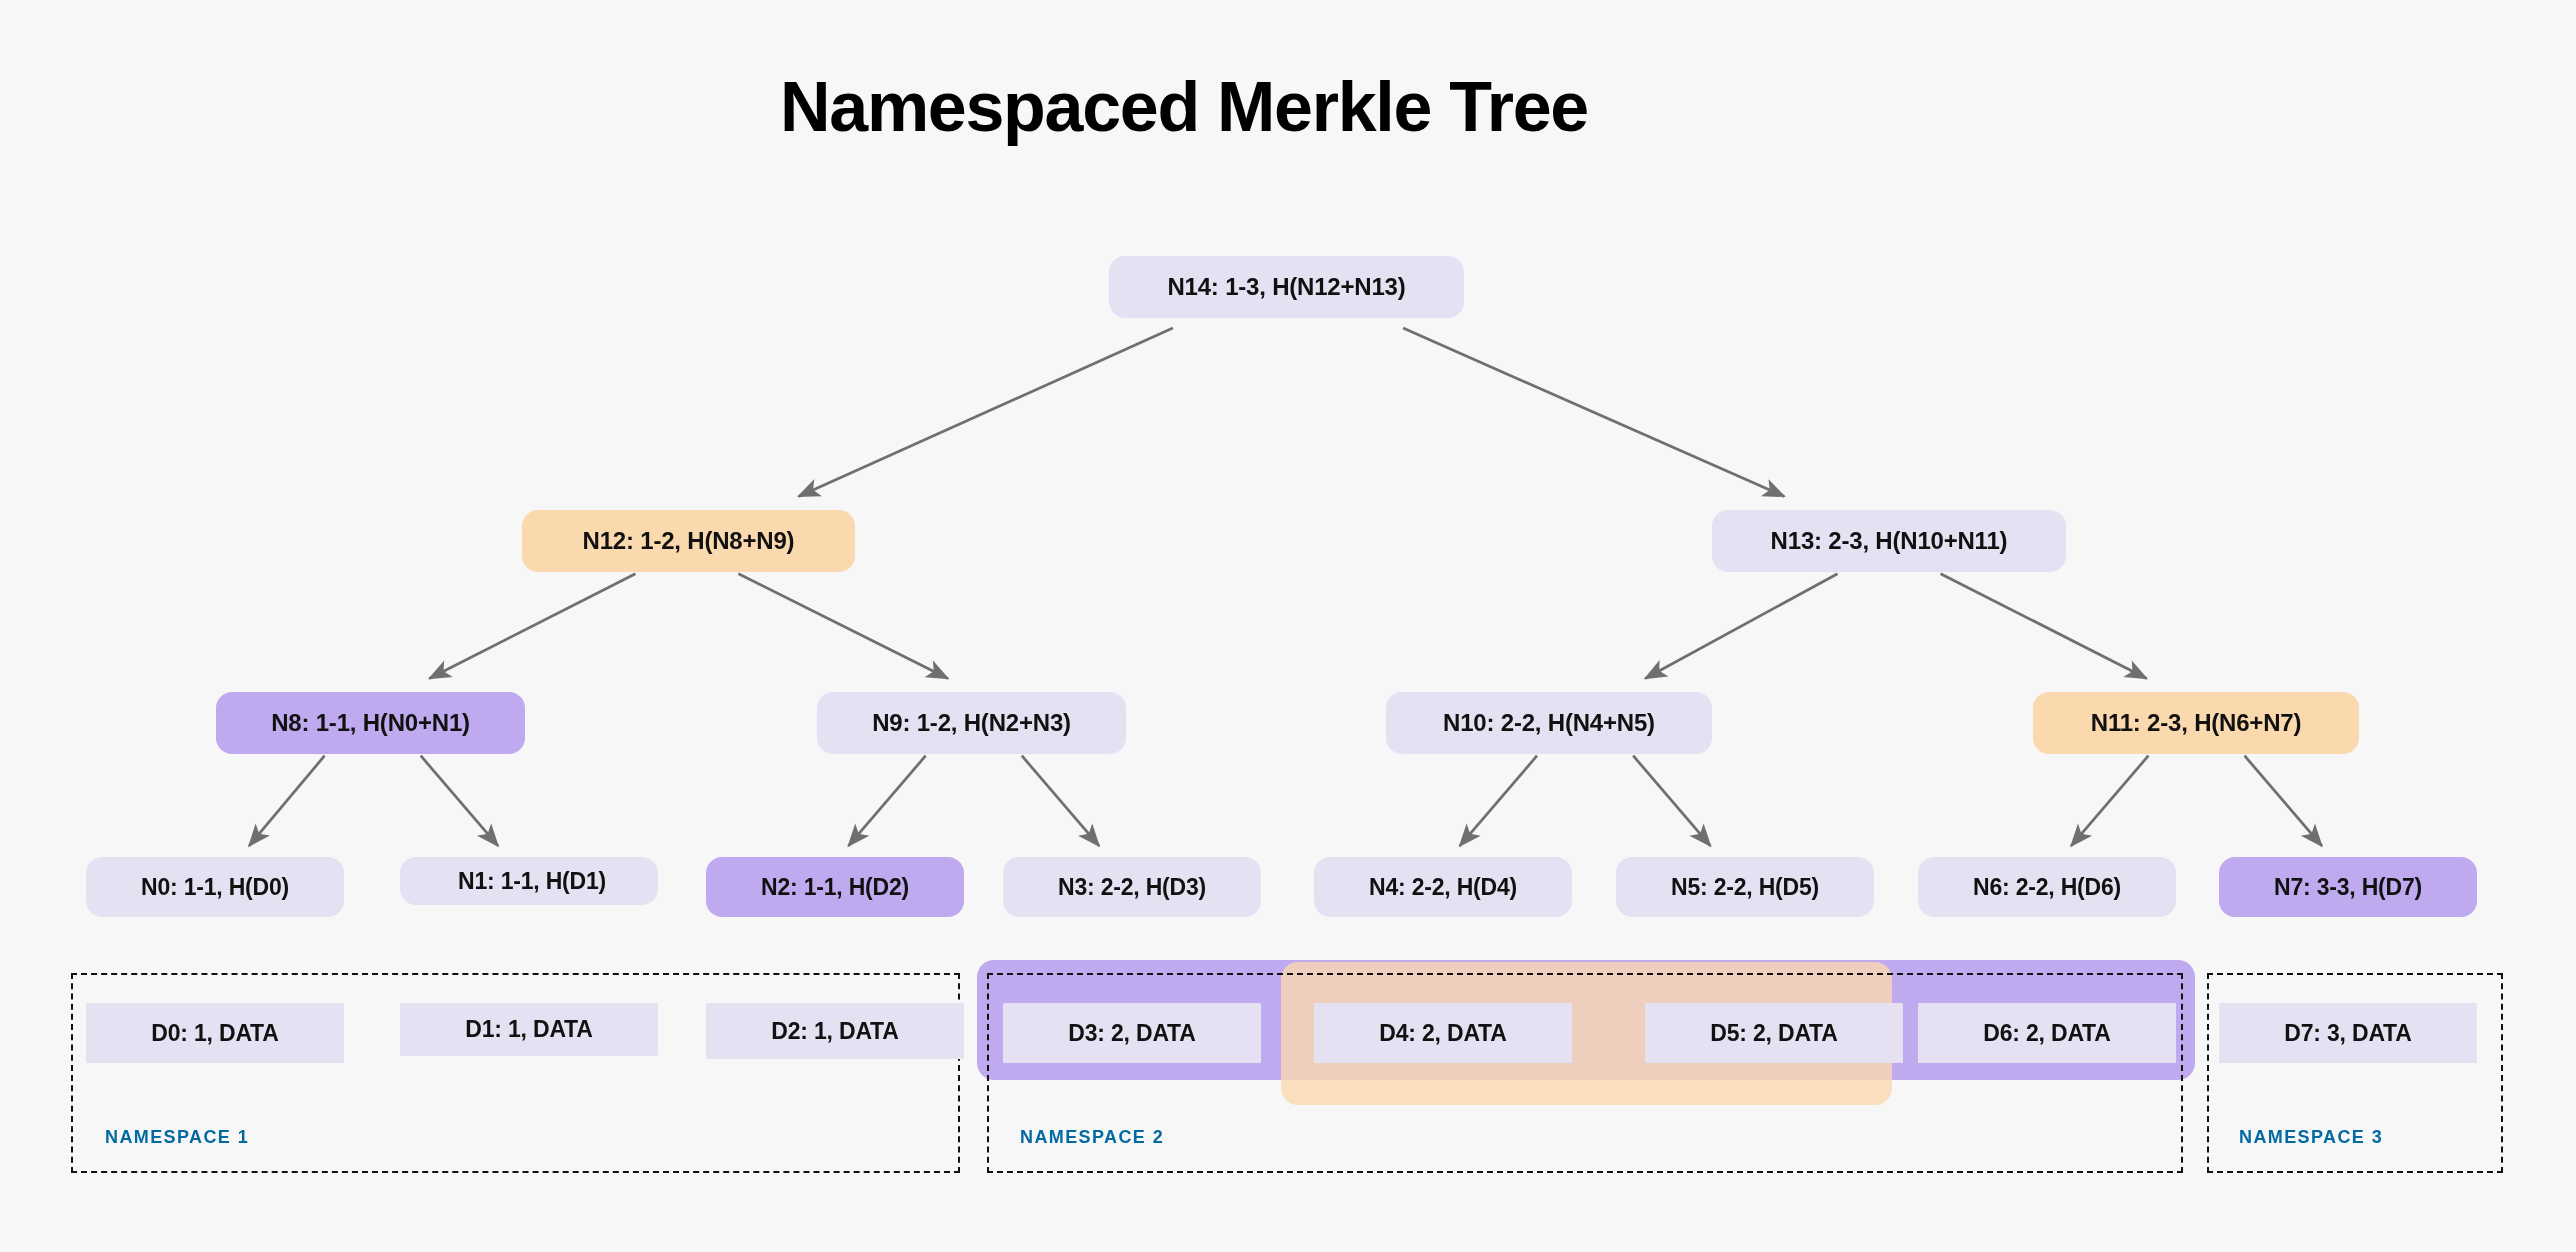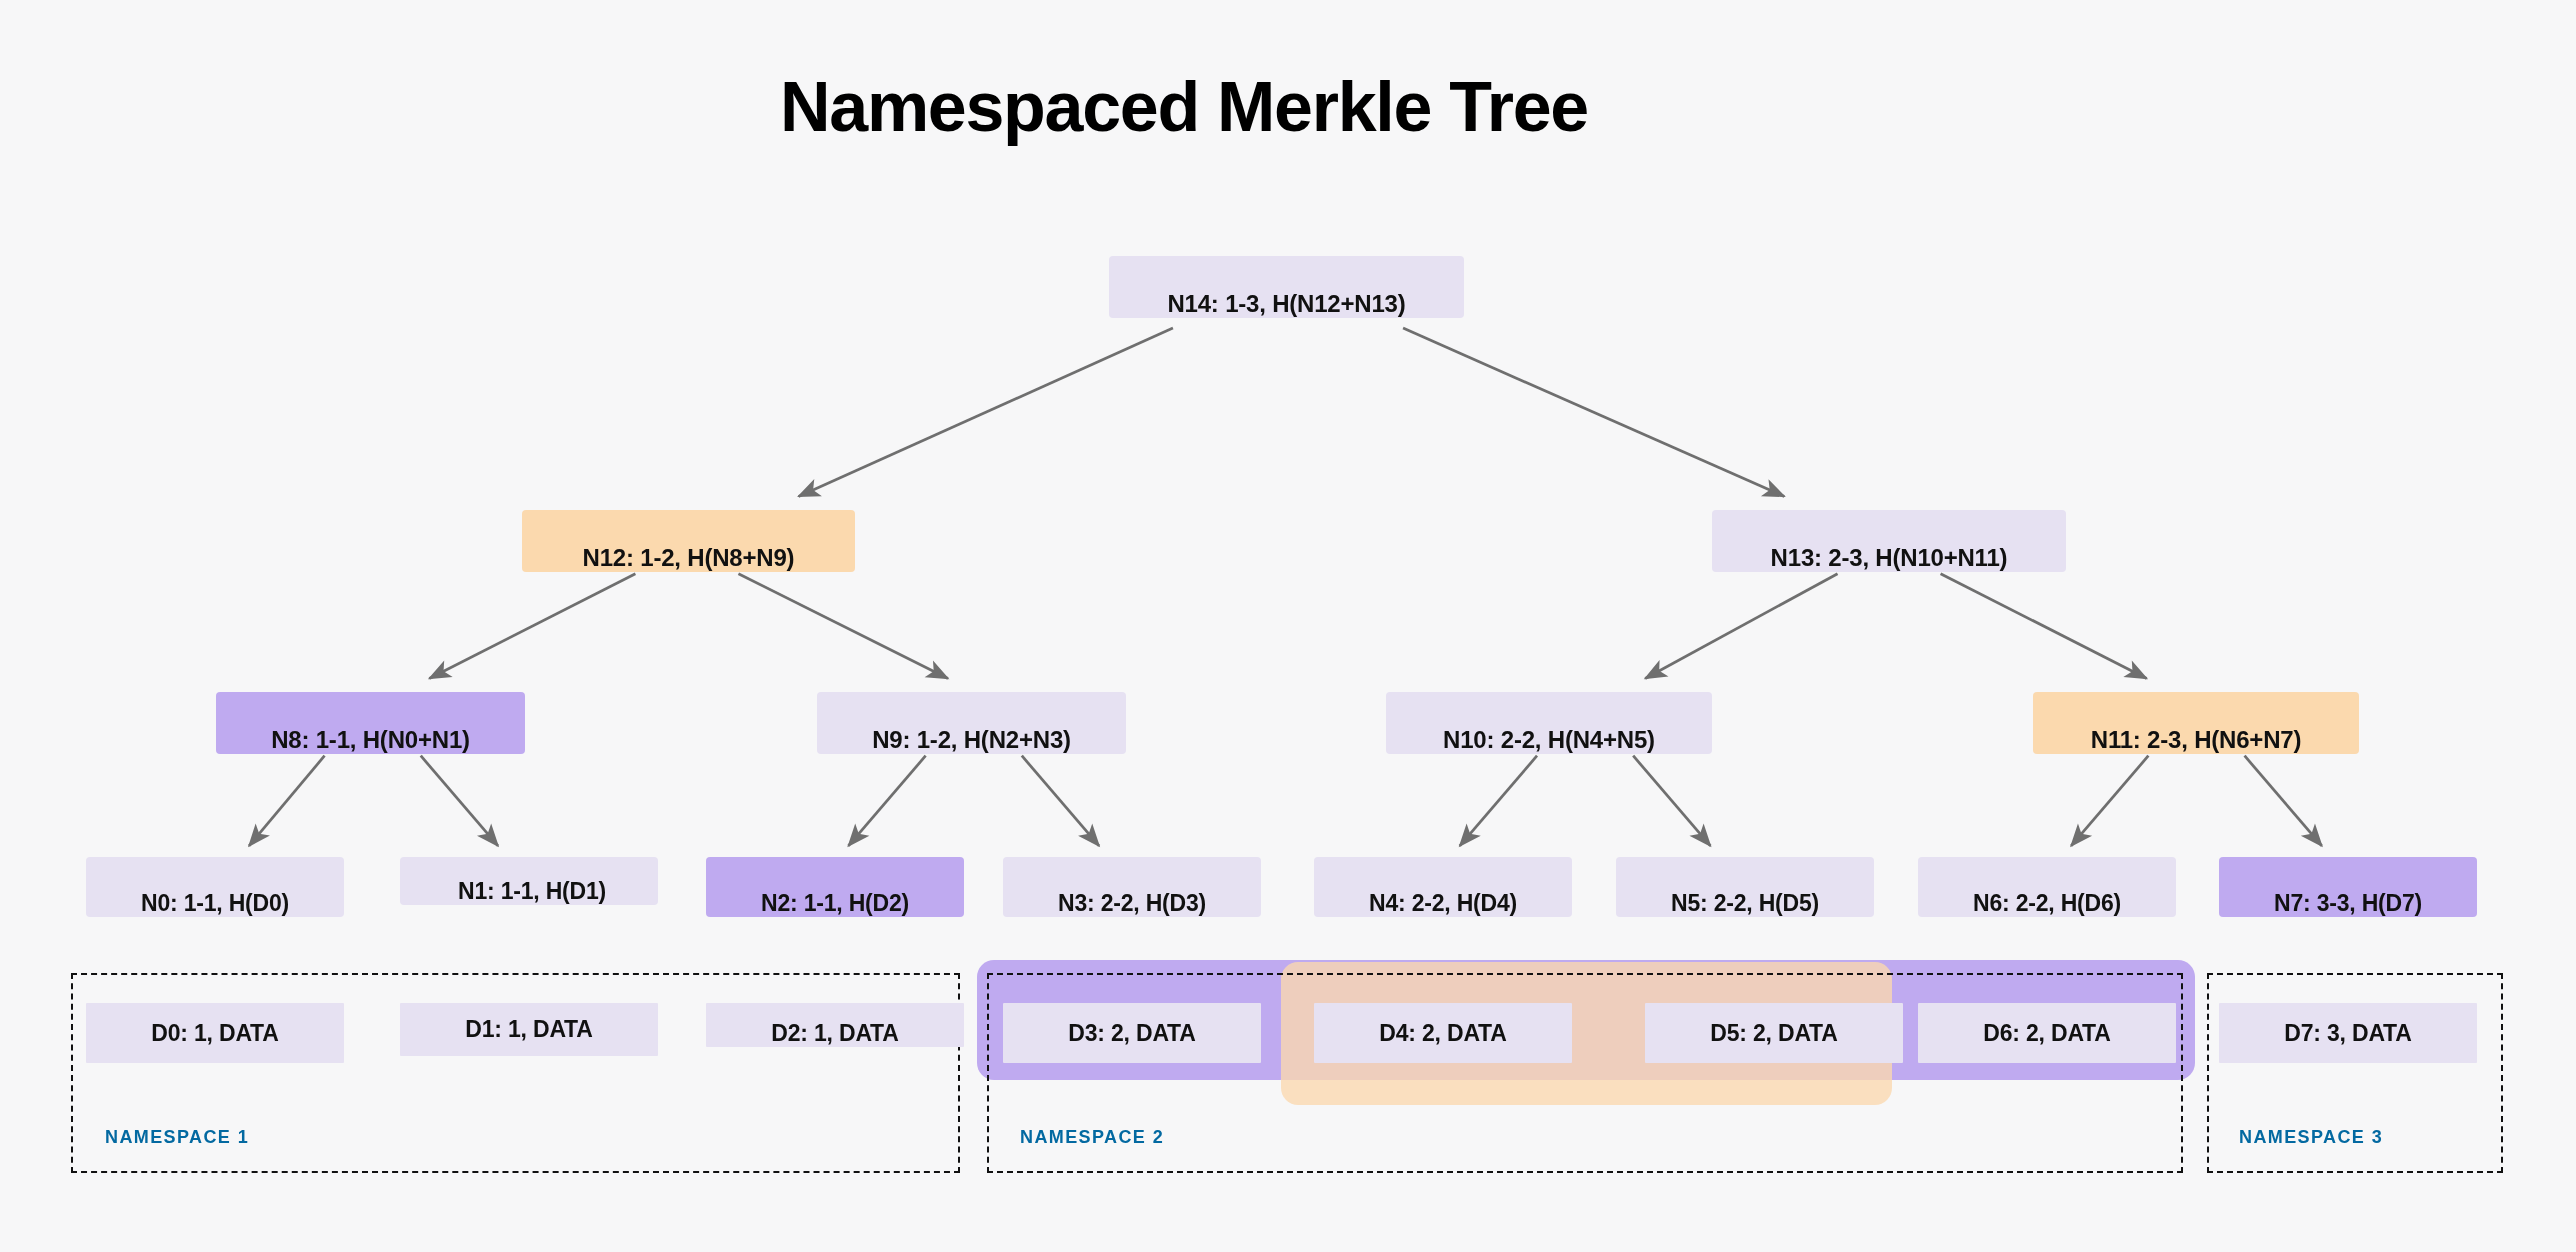--- a/index.html
+++ b/index.html
@@ -41,23 +41,23 @@
     left: 0; top: 0;
     width: 2576px; height: 1253px;
     pointer-events: none;
   }
 
   
   .node {
     position: absolute;
     box-sizing: border-box;
     display: flex;
-    align-items: flex-end;
+    align-items: center;
     justify-content: center;
-    border-radius: 4px;
+    border-radius: 16px;
     background: #e6e1f2;
     color: #111111;
     font-size: 24px;
     font-weight: 700;
     letter-spacing: -0.2px;
     white-space: nowrap;
     z-index: 5;
   }
   .node.hl-purple { background: #bfaaf0; }
   .node.hl-orange { background: #fbd9ae; }
@@ -204,21 +204,21 @@
   <div class="ns-box" style="left:71px; top:973px; width:889px; height:200px;"></div>
   <div class="ns-box" style="left:987px; top:973px; width:1196px; height:200px;"></div>
   <div class="ns-box" style="left:2207px; top:973px; width:296px; height:200px;"></div>
 
   <div class="datablock" style="left:86px; top:1003px; width:258px; height:60px;">
     <span>D0: 1, DATA</span>
   </div>
   <div class="datablock" style="left:400px; top:1003px; width:258px; height:53px;">
     <span>D1: 1, DATA</span>
   </div>
-  <div class="datablock" style="left:706px; top:1003px; width:258px; height:44px;align-items:flex-end;">
+  <div class="datablock" style="left:706px; top:1003px; width:258px; height:56px;">
     <span>D2: 1, DATA</span>
   </div>
   <div class="datablock" style="left:1003px; top:1003px; width:258px; height:60px;">
     <span>D3: 2, DATA</span>
   </div>
   <div class="datablock" style="left:1314px; top:1003px; width:258px; height:60px;">
     <span>D4: 2, DATA</span>
   </div>
   <div class="datablock" style="left:1616px; top:1003px; width:258px; height:60px;margin-left:29px;">
     <span>D5: 2, DATA</span>

